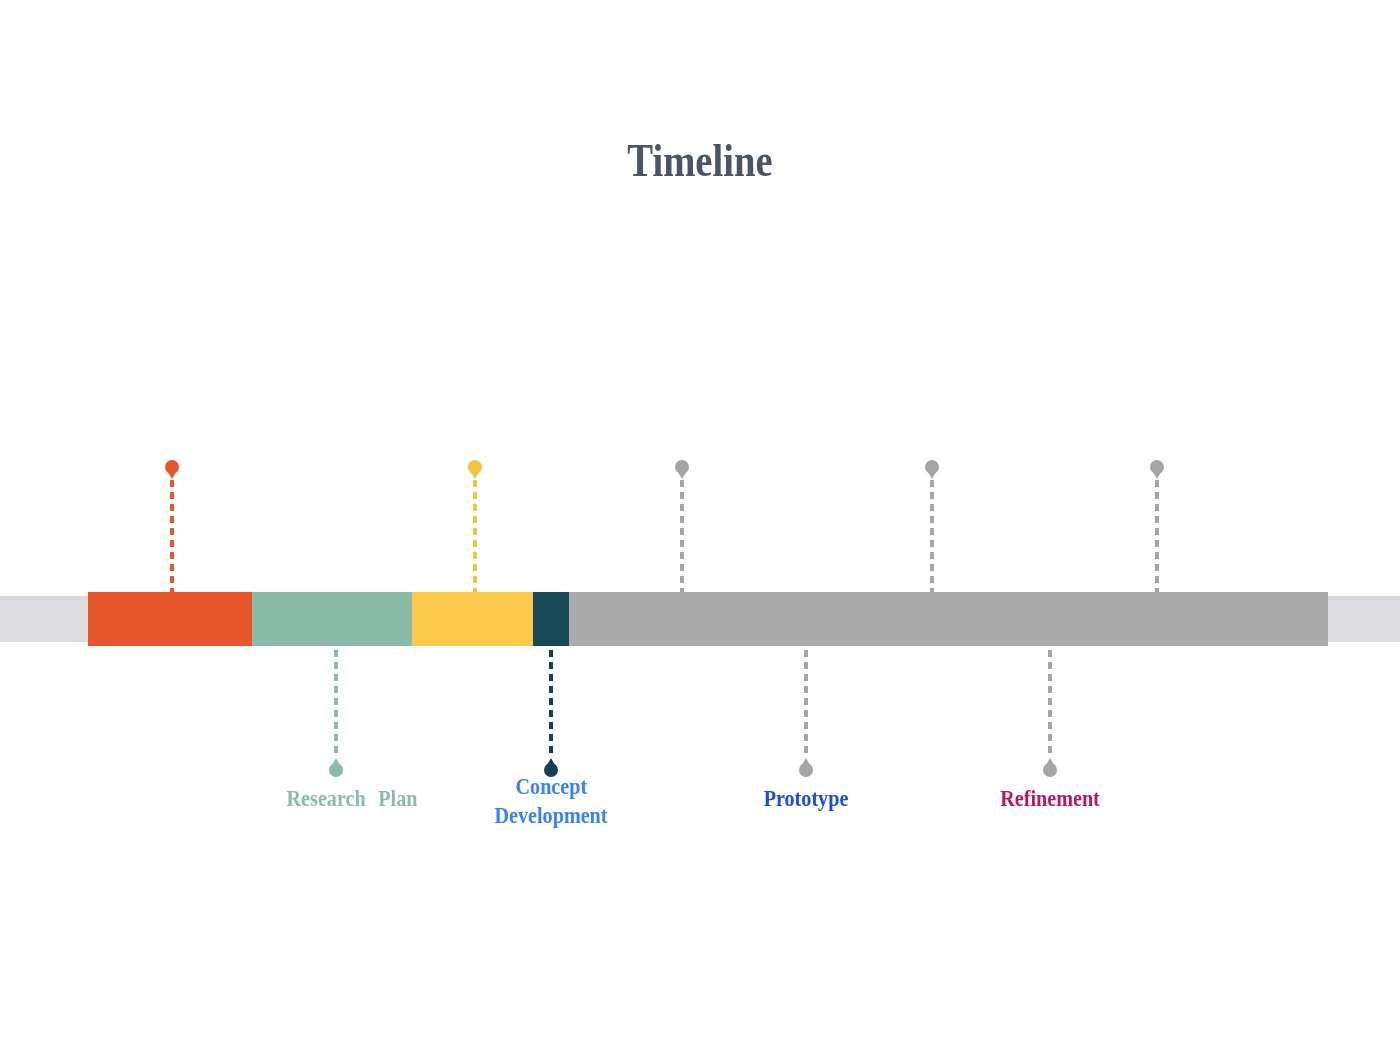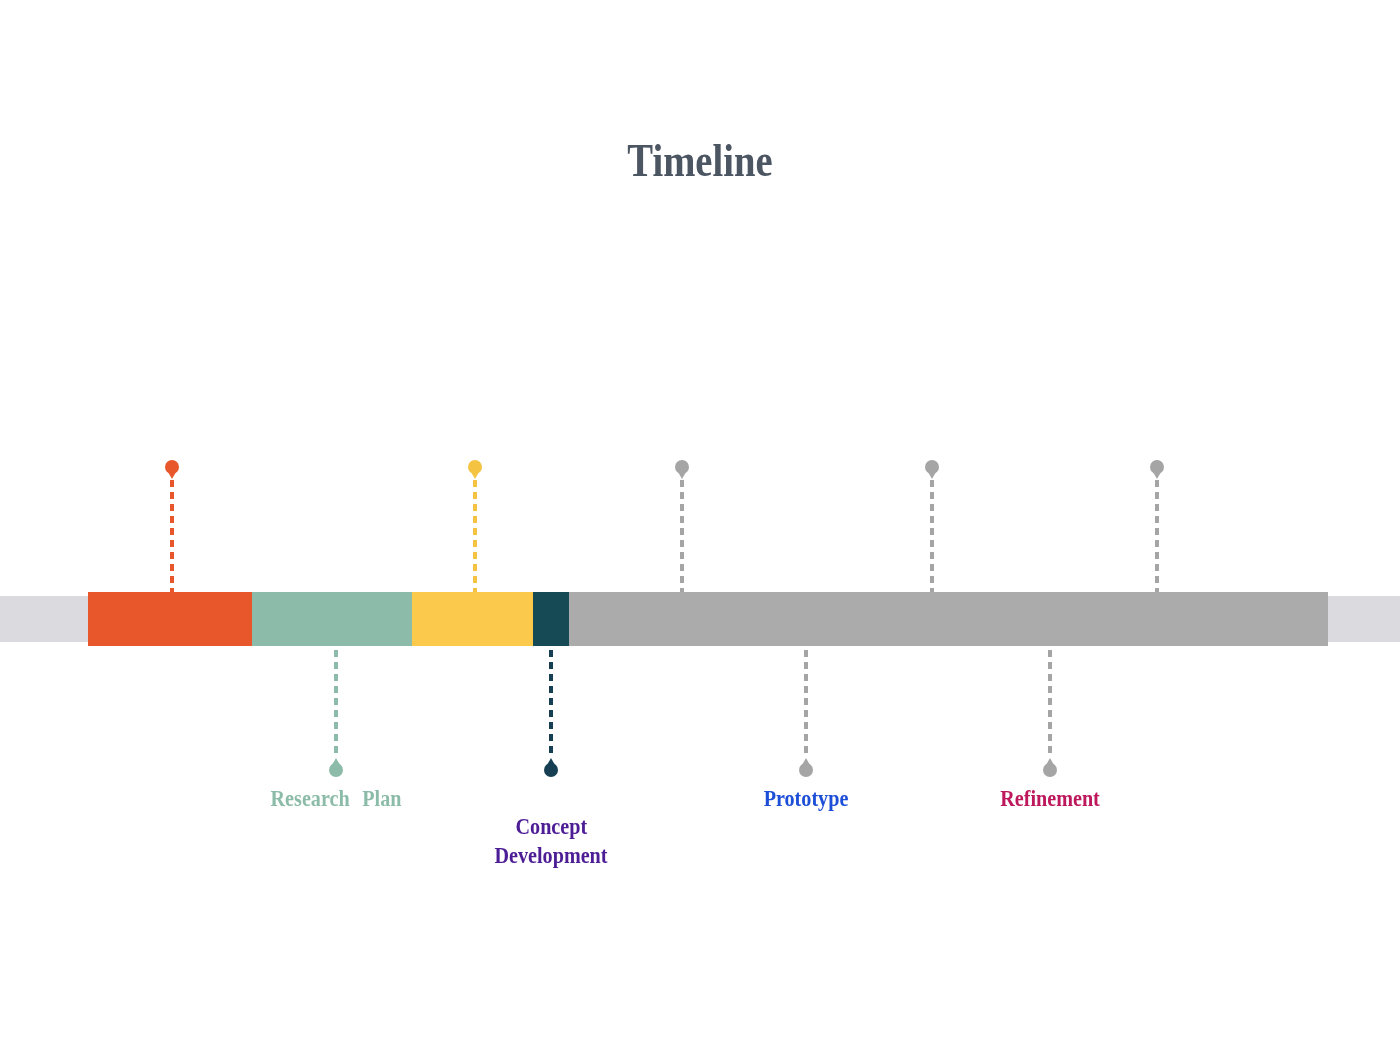--- a/index.html
+++ b/index.html
@@ -63,29 +63,29 @@
         <div class="dot" style="background: rgb(165, 165, 165); left: 925px; top: 460px;"></div>
         <div class="tail" style="left: 928px; top: 472px; border-top: 7px solid rgb(165, 165, 165);"></div>
         <div class="dash" style="left: 930px; top: 480px; height: 112px; background: repeating-linear-gradient(rgb(165, 165, 165) 0px, rgb(165, 165, 165) 7px, transparent 7px, transparent 12px);"></div>
       </div>
       <div class="milestone">
         <div class="dot" style="background: rgb(165, 165, 165); left: 1150px; top: 460px;"></div>
         <div class="tail" style="left: 1153px; top: 472px; border-top: 7px solid rgb(165, 165, 165);"></div>
         <div class="dash" style="left: 1155px; top: 480px; height: 112px; background: repeating-linear-gradient(rgb(165, 165, 165) 0px, rgb(165, 165, 165) 7px, transparent 7px, transparent 12px);"></div>
       </div>
       <div class="milestone">
-        <div class="ms-label" style="color: rgb(140, 188, 169); left: 336px; top: 784px;">
+        <div class="ms-label" style="color: rgb(140, 188, 169); left: 352px; top: 784px;">
           <div class="line"><span class="condense">Research Plan</span></div>
         </div>
         <div class="dot" style="background: rgb(140, 188, 169); left: 329px; top: 763px;"></div>
         <div class="tail" style="left: 332px; top: 758px; border-bottom: 7px solid rgb(140, 188, 169);"></div>
         <div class="dash" style="left: 334px; top: 650px; height: 107px; background: repeating-linear-gradient(rgb(140, 188, 169) 0px, rgb(140, 188, 169) 7px, transparent 7px, transparent 12px);"></div>
       </div>
       <div class="milestone">
-        <div class="ms-label" style="color: #4c1d95; left: 551px; top: 812px;">
+        <div class="ms-label" style="color: #3b82f6; left: 551px; top: 772px;">
           <div class="line"><span class="condense">Concept</span></div>
           <div class="line"><span class="condense">Development</span></div>
         </div>
         <div class="dot" style="background: rgb(23, 63, 83); left: 544px; top: 763px;"></div>
         <div class="tail" style="left: 547px; top: 758px; border-bottom: 7px solid rgb(23, 63, 83);"></div>
         <div class="dash" style="left: 549px; top: 650px; height: 107px; background: repeating-linear-gradient(rgb(23, 63, 83) 0px, rgb(23, 63, 83) 7px, transparent 7px, transparent 12px);"></div>
       </div>
       <div class="milestone">
         <div class="ms-label" style="color: #1d4ed8; left: 806px; top: 784px;">
           <div class="line"><span class="condense">Prototype</span></div>

